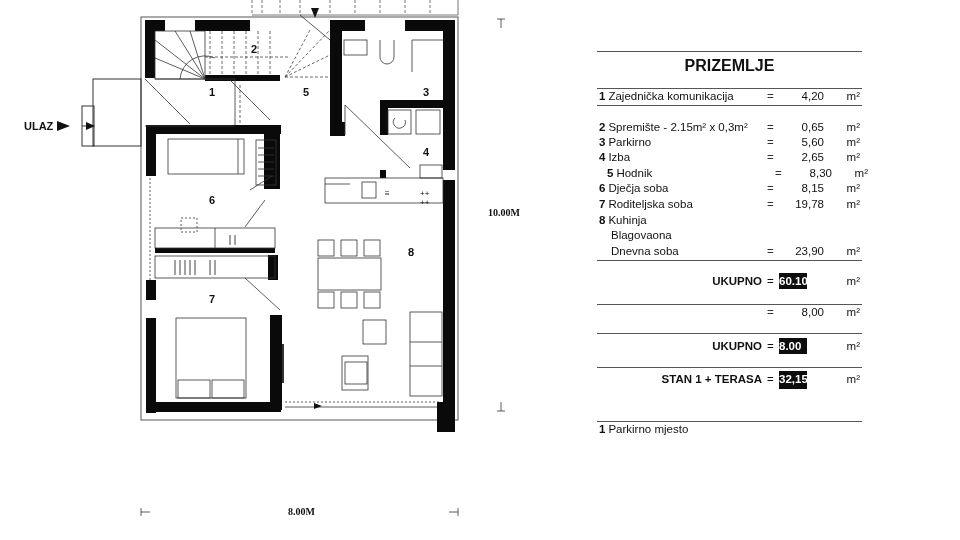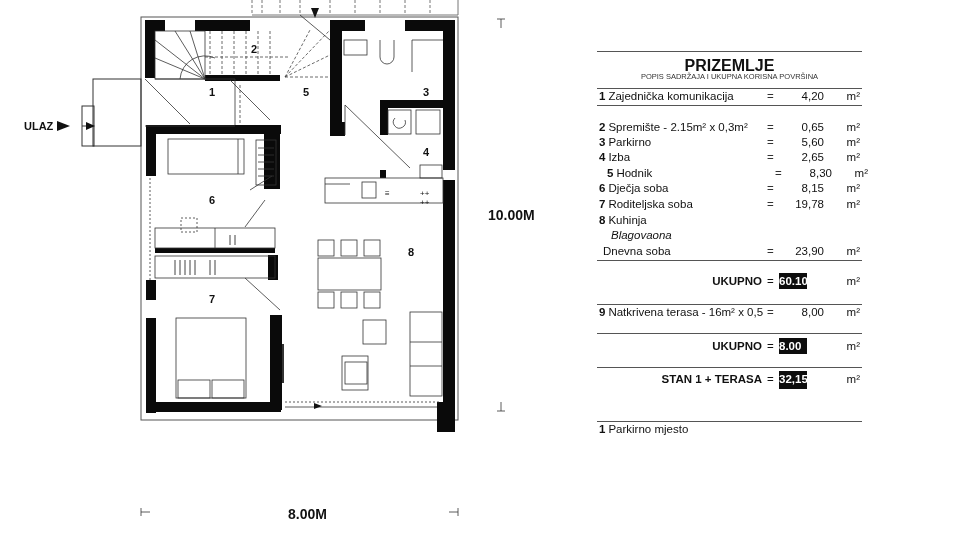--- a/index.html
+++ b/index.html
@@ -1,19 +1,19 @@
 <!DOCTYPE html>
 <html><head>
 <meta charset="utf-8">
 <style>
   html,body{margin:0;padding:0;background:#fff;}
   body{width:960px;height:540px;position:relative;overflow:hidden;font-family:"Liberation Sans",sans-serif;color:#111;}
   #plan{position:absolute;left:0;top:0;width:590px;height:540px;}
   .lbl{position:absolute;font-weight:bold;font-size:11px;}
-  .dim{position:absolute;font-weight:bold;font-size:14px;}
+  .dim{position:absolute;font-weight:bold;font-size:10px;font-family:Liberation Serif, serif;}
   
   #tbl{position:absolute;left:597px;top:0;width:265px;height:540px;font-size:11.5px;}
   .rule{position:absolute;left:0;width:265px;height:0;border-top:1.5px solid #555;}
   .row{position:absolute;left:0;width:265px;height:15px;line-height:15px;}
   .row .name{position:absolute;left:2px;white-space:nowrap;}
   .row .name b{margin-right:3px;}
   .row .eq{position:absolute;left:170px;color:#333;}
   .row .val{position:absolute;right:38px;text-align:right;width:50px;}
   .row .unit{position:absolute;right:2px;}
   .tot{position:absolute;left:0;width:265px;height:17px;line-height:17px;font-weight:bold;}
@@ -221,21 +221,20 @@
   <div class="lbl" style="left:209px;top:194px;">6</div>
   <div class="lbl" style="left:209px;top:293px;">7</div>
   <div class="lbl" style="left:408px;top:246px;">8</div>
   <div class="dim" style="left:288px;top:506px;">8.00M</div>
   <div class="dim" style="left:488px;top:207px;">10.00M</div>
 </div>
 
 <div id="tbl">
   <div class="rule" style="top:51px;"></div>
   <div class="title" style="top:57px;font-weight:bold;font-size:16px;">PRIZEMLJE</div>
-  <div class="title" style="top:72px;font-size:7.5px;color:#333;">POPIS SADRŽAJA I UKUPNA KORISNA POVRŠINA</div>
   <div class="rule" style="top:88px;"></div>
 
   <div class="row" style="top:89px;">
     <span class="name"><b>1</b><span>Zajednička komunikacija</span></span>
     <span class="eq">=</span>
     <span class="val">4,20</span>
     <span class="unit">m²</span>
   </div>
   <div class="rule" style="top:105px;"></div>
 
@@ -272,40 +271,39 @@
   <div class="row" style="top:197px;">
     <span class="name"><b>7</b><span>Roditeljska soba</span></span>
     <span class="eq">=</span>
       <span class="val">19,78</span>
       <span class="unit">m²</span>
   </div>
   <div class="row" style="top:213px;">
     <span class="name"><b>8</b><span>Kuhinja</span></span>
   </div>
   <div class="row" style="top:228px;">
-    <span class="name" style="left:14px;font-style:italic;">Blagovaona</span>
+    <span class="name" style="left:14px;">Blagovaona</span>
   </div>
   <div class="row" style="top:244px;">
-    <span class="name" style="left:6px;">Dnevna soba</span>
+    <span class="name" style="left:14px;">Dnevna soba</span>
     <span class="eq">=</span>
       <span class="val">23,90</span>
       <span class="unit">m²</span>
   </div>
   <div class="rule" style="top:260px;"></div>
 
   <div class="tot" style="top:273px;">
     <span class="name">UKUPNO</span>
     <span class="eq">=</span>
     <span class="box">60.10</span>
     <span class="unit">m²</span>
   </div>
 
   <div class="rule" style="top:304px;"></div>
   <div class="row" style="top:305px;">
-    <span class="name"><b>9</b><span>Natkrivena terasa - 16m² x 0,5</span></span>
     <span class="eq">=</span>
       <span class="val">8,00</span>
       <span class="unit">m²</span>
   </div>
 
   <div class="rule" style="top:333px;"></div>
   <div class="tot" style="top:338px;">
     <span class="name">UKUPNO</span>
     <span class="eq">=</span>
     <span class="box">8.00</span>

